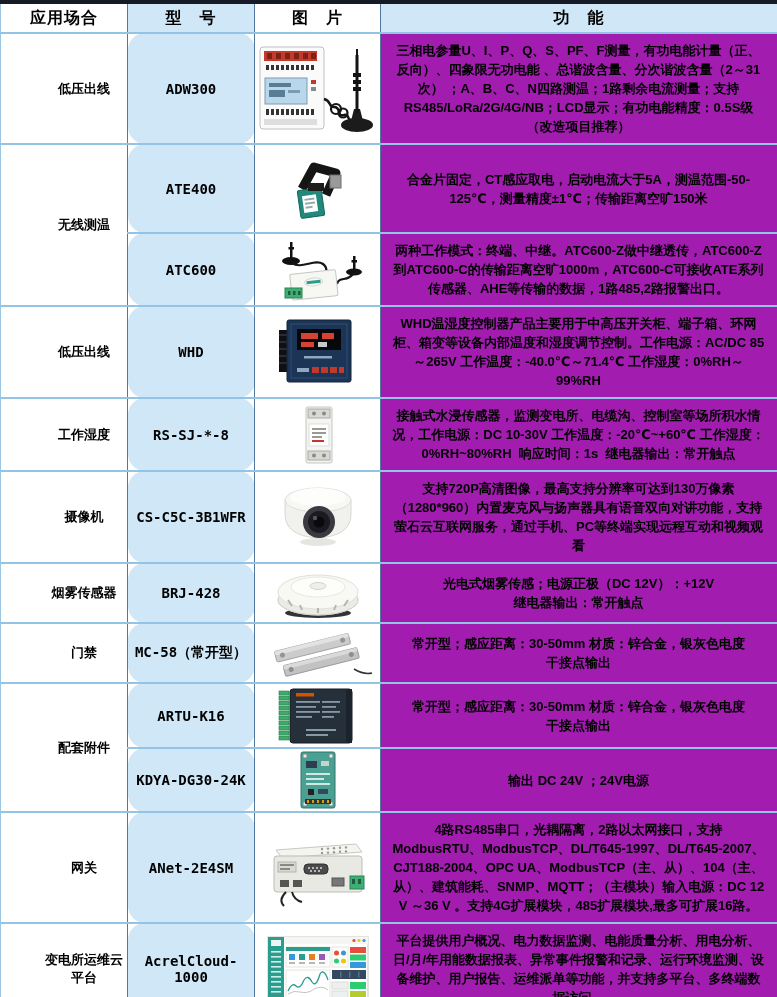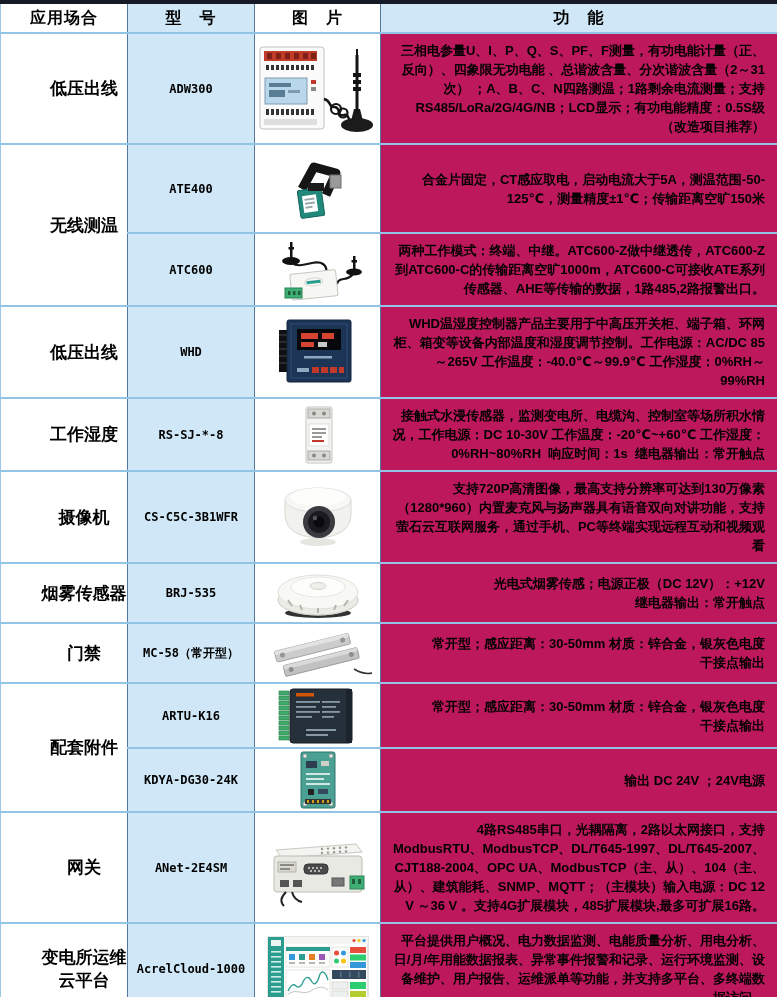--- a/index.html
+++ b/index.html
@@ -14,27 +14,27 @@
   td,th {
     border-right:1px solid #53789f;
     border-bottom:2px solid #93c3e5;
     padding:0; font-weight:bold; color:#000; vertical-align:middle;
     overflow:hidden;
   }
   td:last-child, th:last-child { border-right:none; }
   th { height:28px; font-size:16px; letter-spacing:1px; text-align:center; }
   .bg-w { background:#ffffff; }
   .bg-b { background:#cfe7f6;margin-left:48px; }
-  td.app  { background:#fff; text-align:center; font-size:17px;padding-left:40px; }
-  td.model{ background:#cfe7f6; text-align:center; font-size:12px;
-            font-family:"DejaVu Sans Mono","Liberation Mono",monospace; }
+  td.app  { background:#fff; text-align:center; font-size:13px;padding-left:40px; }
+  td.model{ background:#cfe7f6; text-align:center; font-size:14px;
+            font-family:"DejaVu Sans Mono","Liberation Mono",monospace;border-radius:17px; }
   td.pic  { background:#fff; text-align:center; }
   td.pic svg { display:block; margin:0 auto; }
-  td.func { background:#be185d; font-size:13px; line-height:19px;
-            padding:7px 12px 7px 11px; text-align:right;
+  td.func { background:#a21caf; font-size:13px; line-height:19px;
+            padding:7px 12px 7px 11px; text-align:center;
             white-space:pre-wrap; overflow-wrap:break-word; }
 </style>
 </head>
 <body>
 
 <table class="spec">
   <colgroup>
       <col style="width:127px">
       <col style="width:127px">
       <col style="width:126px">
@@ -176,21 +176,21 @@
         <rect x="32" y="40" width="28" height="2.5" fill="#8fa8c0"></rect>
         <rect x="25" y="52" width="12" height="4" fill="#8fa8c0"></rect>
         <g fill="#c0392b">
               <rect x="40" y="51" width="7" height="6"></rect>
               <rect x="49" y="51" width="7" height="6"></rect>
               <rect x="58" y="51" width="7" height="6"></rect>
               <rect x="67" y="51" width="5" height="6"></rect>
             </g>
       </svg>
     </td>
-    <td class="func">WHD温湿度控制器产品主要用于中高压开关柜、端子箱、环网柜、箱变等设备内部温度和湿度调节控制。工作电源：AC/DC 85～265V 工作温度：-40.0℃～99.9℃ 工作湿度：0%RH～99%RH</td>
+    <td class="func">WHD温湿度控制器产品主要用于中高压开关柜、端子箱、环网柜、箱变等设备内部温度和湿度调节控制。工作电源：AC/DC 85～265V 工作温度：-40.0℃～71.4℃ 工作湿度：0%RH～99%RH</td>
   </tr>
 
   <tr style="height:67px">
     <td class="app">工作湿度</td>
     <td class="model">RS-SJ-*-8</td>
     <td class="pic">
       <svg width="64" height="62" viewBox="0 0 64 62">
         <rect x="20" y="3" width="26" height="56" rx="2" fill="#f4f4f1" stroke="#c5c5c0"></rect>
         <rect x="22" y="5" width="22" height="9" fill="#d9d9d4" stroke="#aaa"></rect>
         <circle cx="28" cy="9.5" r="2" fill="#8a8a85"></circle>
@@ -221,21 +221,21 @@
         <circle cx="47" cy="38" r="5.5" fill="#0a0a0e"></circle>
         <circle cx="43" cy="34" r="2.2" fill="#55555e"></circle>
         <ellipse cx="46" cy="58" rx="18" ry="4" fill="#e6e6e1"></ellipse>
       </svg>
     </td>
     <td class="func">支持720P高清图像，最高支持分辨率可达到130万像素（1280*960）内置麦克风与扬声器具有语音双向对讲功能，支持萤石云互联网服务，通过手机、PC等终端实现远程互动和视频观看</td>
   </tr>
 
   <tr style="height:46px">
     <td class="app">烟雾传感器</td>
-    <td class="model">BRJ-535</td>
+    <td class="model">BRJ-428</td>
     <td class="pic">
       <svg width="104" height="58" viewBox="0 0 104 58">
         <ellipse cx="52" cy="49" rx="33" ry="5" fill="#ececе8" opacity="0.8"></ellipse>
         <ellipse cx="52" cy="36" rx="40" ry="15" fill="#ececе7" stroke="#d5d5cf"></ellipse>
         <ellipse cx="52" cy="36" rx="40" ry="15" fill="#ecece7" stroke="#d5d5cf"></ellipse>
         <ellipse cx="52" cy="28" rx="40" ry="17" fill="#f8f8f5" stroke="#e0e0da"></ellipse>
         <ellipse cx="52" cy="23" rx="27" ry="10" fill="#fdfdfb" stroke="#e8e8e2"></ellipse>
         <ellipse cx="52" cy="22" rx="8" ry="3.5" fill="#efefe9" stroke="#d5d5cf"></ellipse>
         <g stroke="#b5b5ae" stroke-width="2">
               <line x1="22" y1="36" x2="26" y2="42"></line>

